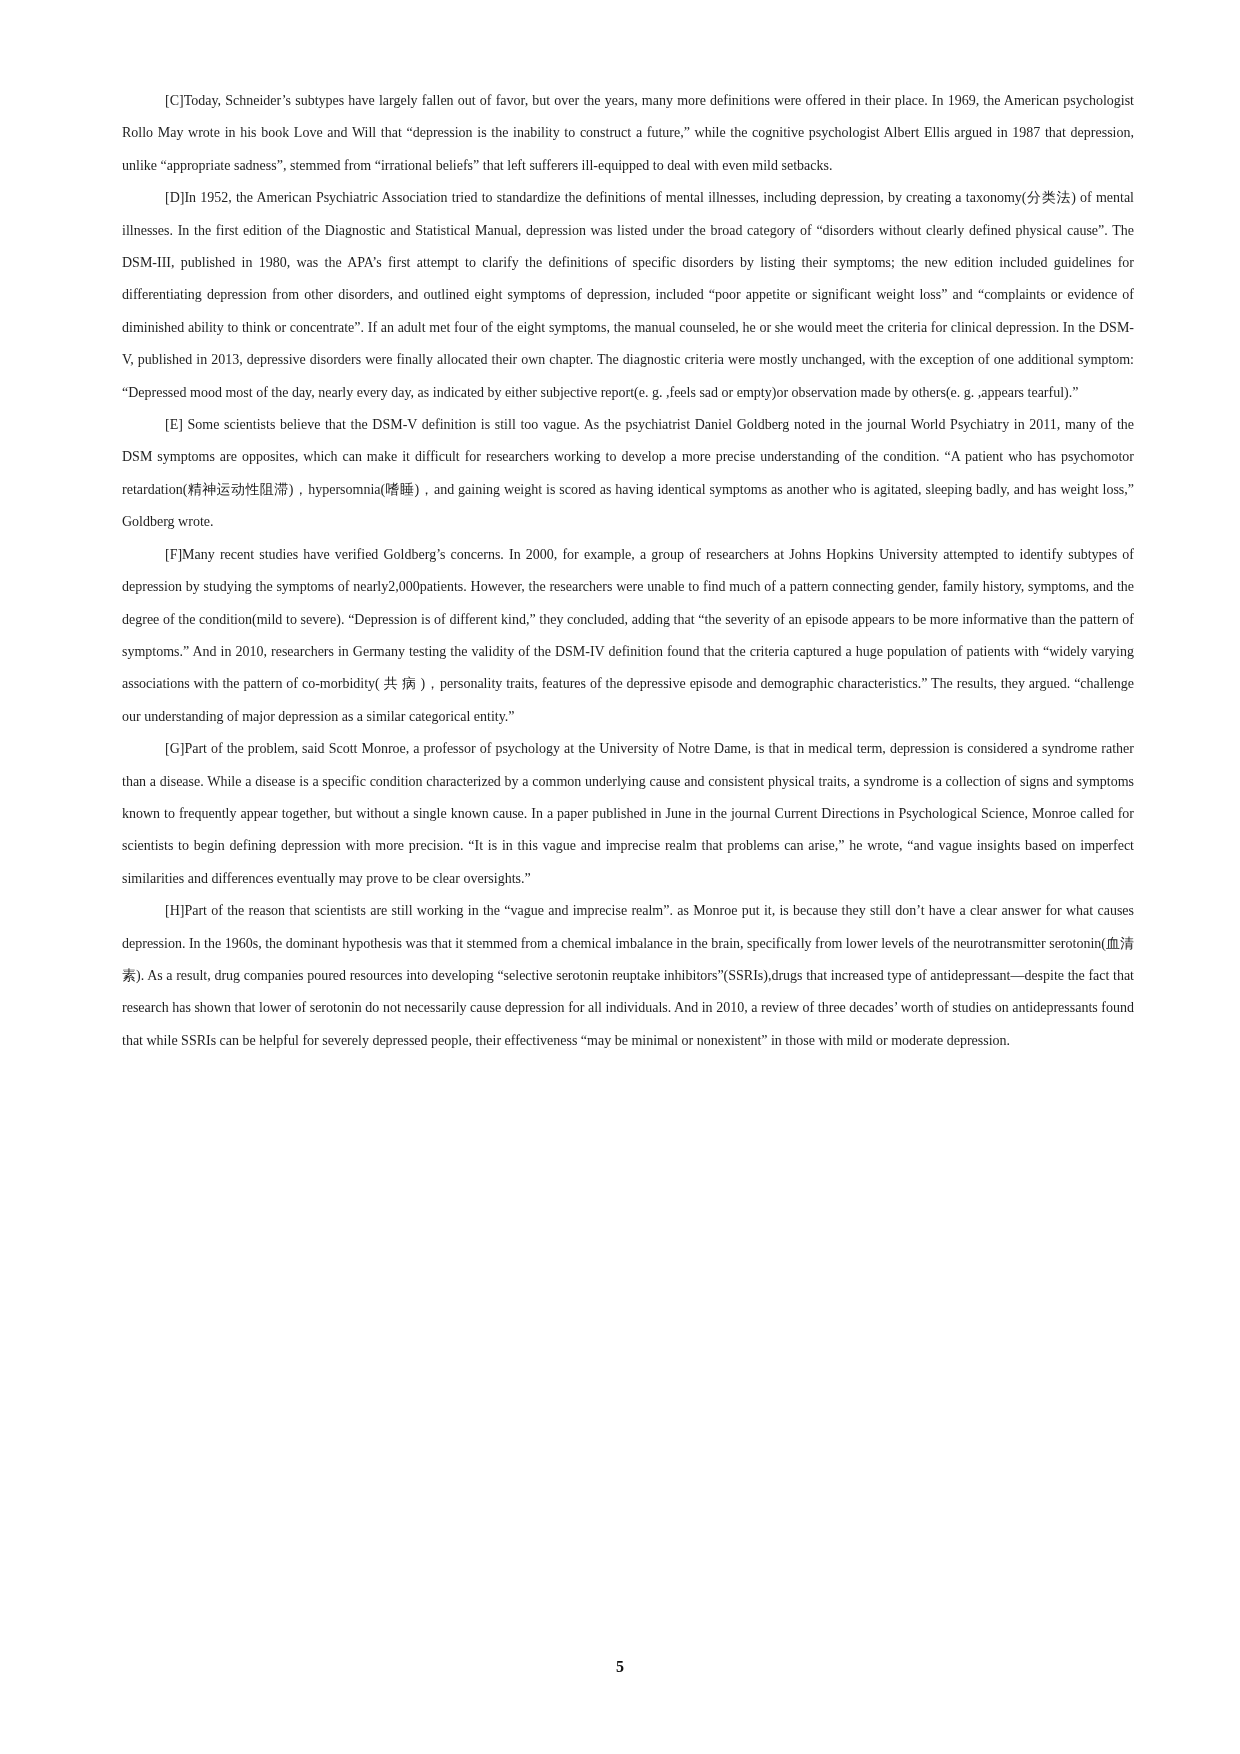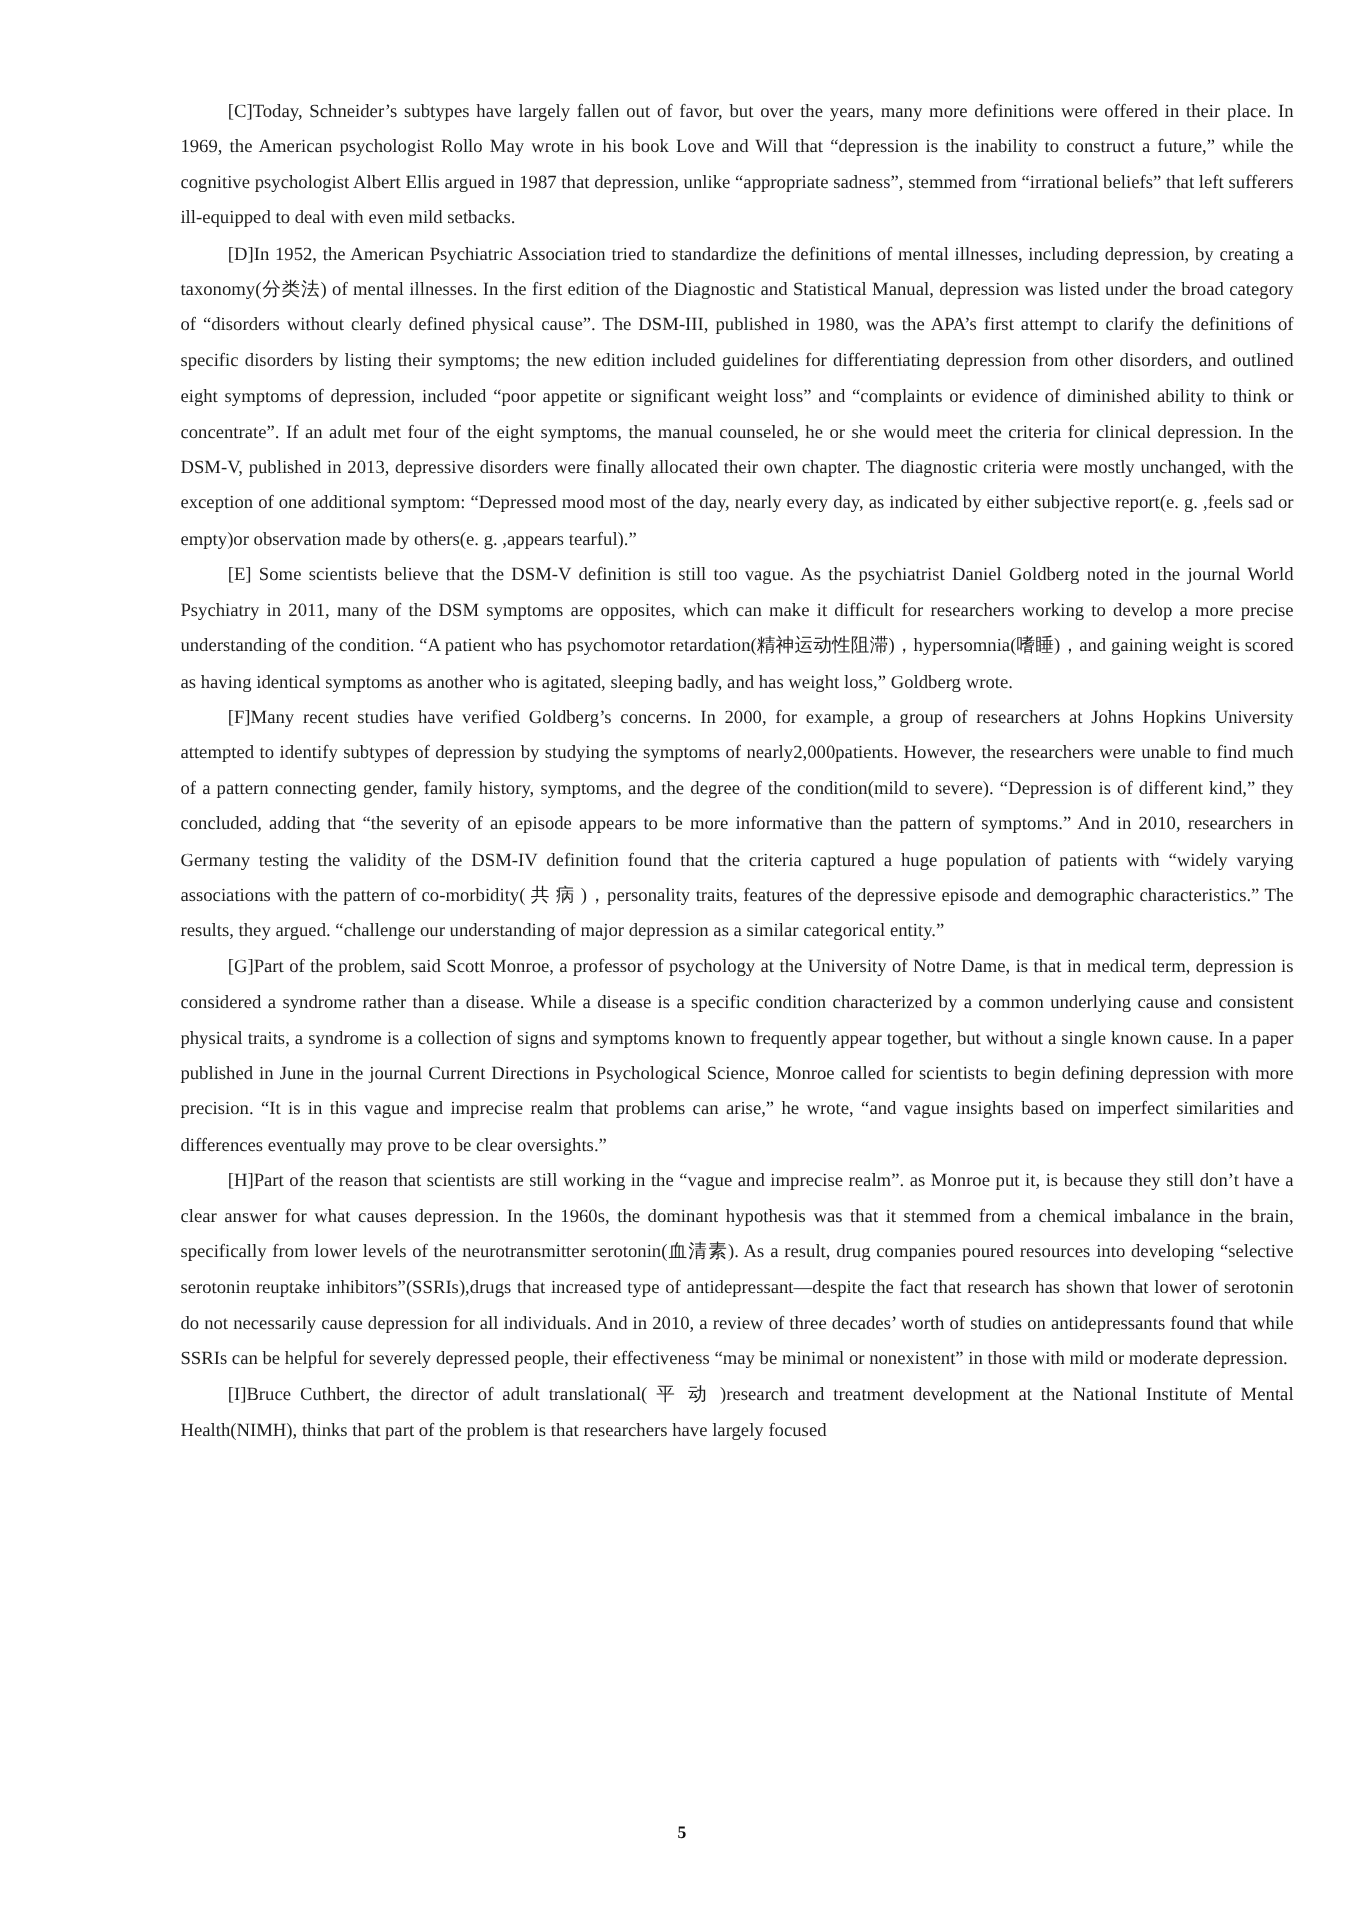--- a/index.html
+++ b/index.html
@@ -3,24 +3,23 @@
 <meta charset="utf-8">
 <style>
   html, body { margin: 0; padding: 0; background: #ffffff; }
   body { width: 1240px; height: 1754px; position: relative; overflow: hidden; }
   .page {
     position: absolute;
     left: 122px;
     top: 85px;
     width: 1012px;
     font-family: "Liberation Serif", "DejaVu Serif", serif;
-    font-size: 17px;
+    font-size: 14px;
     line-height: 32.4px;
     color: #1e1e1e;
-    margin-left: 42px;
   }
   .para {
     margin: 0;
     text-align: justify;
     text-indent: 43px;
   }
   .page-number {
     position: absolute;
     top: 1658px;
     left: 0;
@@ -35,16 +34,15 @@
 </head>
 <body>
 
 <div class="page">
   <p class="para">[C]Today, Schneider’s subtypes have largely fallen out of favor, but over the years, many more definitions were offered in their place. In 1969, the American psychologist Rollo May wrote in his book Love and Will that “depression is the inability to construct a future,” while the cognitive psychologist Albert Ellis argued in 1987 that depression, unlike “appropriate sadness”, stemmed from “irrational beliefs” that left sufferers ill-equipped to deal with even mild setbacks.</p>
   <p class="para">[D]In 1952, the American Psychiatric Association tried to standardize the definitions of mental illnesses, including depression, by creating a taxonomy(分类法) of mental illnesses. In the first edition of the Diagnostic and Statistical Manual, depression was listed under the broad category of “disorders without clearly defined physical cause”. The DSM-III, published in 1980, was the APA’s first attempt to clarify the definitions of specific disorders by listing their symptoms; the new edition included guidelines for differentiating depression from other disorders, and outlined eight symptoms of depression, included “poor appetite or significant weight loss” and “complaints or evidence of diminished ability to think or concentrate”. If an adult met four of the eight symptoms, the manual counseled, he or she would meet the criteria for clinical depression. In the DSM-V, published in 2013, depressive disorders were finally allocated their own chapter. The diagnostic criteria were mostly unchanged, with the exception of one additional symptom: “Depressed mood most of the day, nearly every day, as indicated by either subjective report(e. g. ,feels sad or empty)or observation made by others(e. g. ,appears tearful).”</p>
   <p class="para">[E] Some scientists believe that the DSM-V definition is still too vague. As the psychiatrist Daniel Goldberg noted in the journal World Psychiatry in 2011, many of the DSM symptoms are opposites, which can make it difficult for researchers working to develop a more precise understanding of the condition. “A patient who has psychomotor retardation(精神运动性阻滞)，hypersomnia(嗜睡)，and gaining weight is scored as having identical symptoms as another who is agitated, sleeping badly, and has weight loss,” Goldberg wrote.</p>
   <p class="para">[F]Many recent studies have verified Goldberg’s concerns. In 2000, for example, a group of researchers at Johns Hopkins University attempted to identify subtypes of depression by studying the symptoms of nearly2,000patients. However, the researchers were unable to find much of a pattern connecting gender, family history, symptoms, and the degree of the condition(mild to severe). “Depression is of different kind,” they concluded, adding that “the severity of an episode appears to be more informative than the pattern of symptoms.” And in 2010, researchers in Germany testing the validity of the DSM-IV definition found that the criteria captured a huge population of patients with “widely varying associations with the pattern of co-morbidity( 共 病 )，personality traits, features of the depressive episode and demographic characteristics.” The results, they argued. “challenge our understanding of major depression as a similar categorical entity.”</p>
   <p class="para">[G]Part of the problem, said Scott Monroe, a professor of psychology at the University of Notre Dame, is that in medical term, depression is considered a syndrome rather than a disease. While a disease is a specific condition characterized by a common underlying cause and consistent physical traits, a syndrome is a collection of signs and symptoms known to frequently appear together, but without a single known cause. In a paper published in June in the journal Current Directions in Psychological Science, Monroe called for scientists to begin defining depression with more precision. “It is in this vague and imprecise realm that problems can arise,” he wrote, “and vague insights based on imperfect similarities and differences eventually may prove to be clear oversights.”</p>
   <p class="para">[H]Part of the reason that scientists are still working in the “vague and imprecise realm”. as Monroe put it, is because they still don’t have a clear answer for what causes depression. In the 1960s, the dominant hypothesis was that it stemmed from a chemical imbalance in the brain, specifically from lower levels of the neurotransmitter serotonin(血清素). As a result, drug companies poured resources into developing   “selective serotonin reuptake inhibitors”(SSRIs),drugs that increased type of antidepressant—despite the fact that research has shown that lower of serotonin do not necessarily cause depression for all individuals. And in 2010, a review of three decades’ worth of studies on antidepressants found that while SSRIs can be helpful for severely depressed people, their effectiveness “may be minimal or nonexistent” in those with mild or moderate depression.</p>
-  <p class="para">[I]Bruce Cuthbert, the director of adult translational( 平 动 )research and treatment development at the National Institute of Mental Health(NIMH), thinks that part of the problem is that researchers have largely focused</p>
 </div>
 
 <div class="page-number">5</div>
 
 </body></html>

